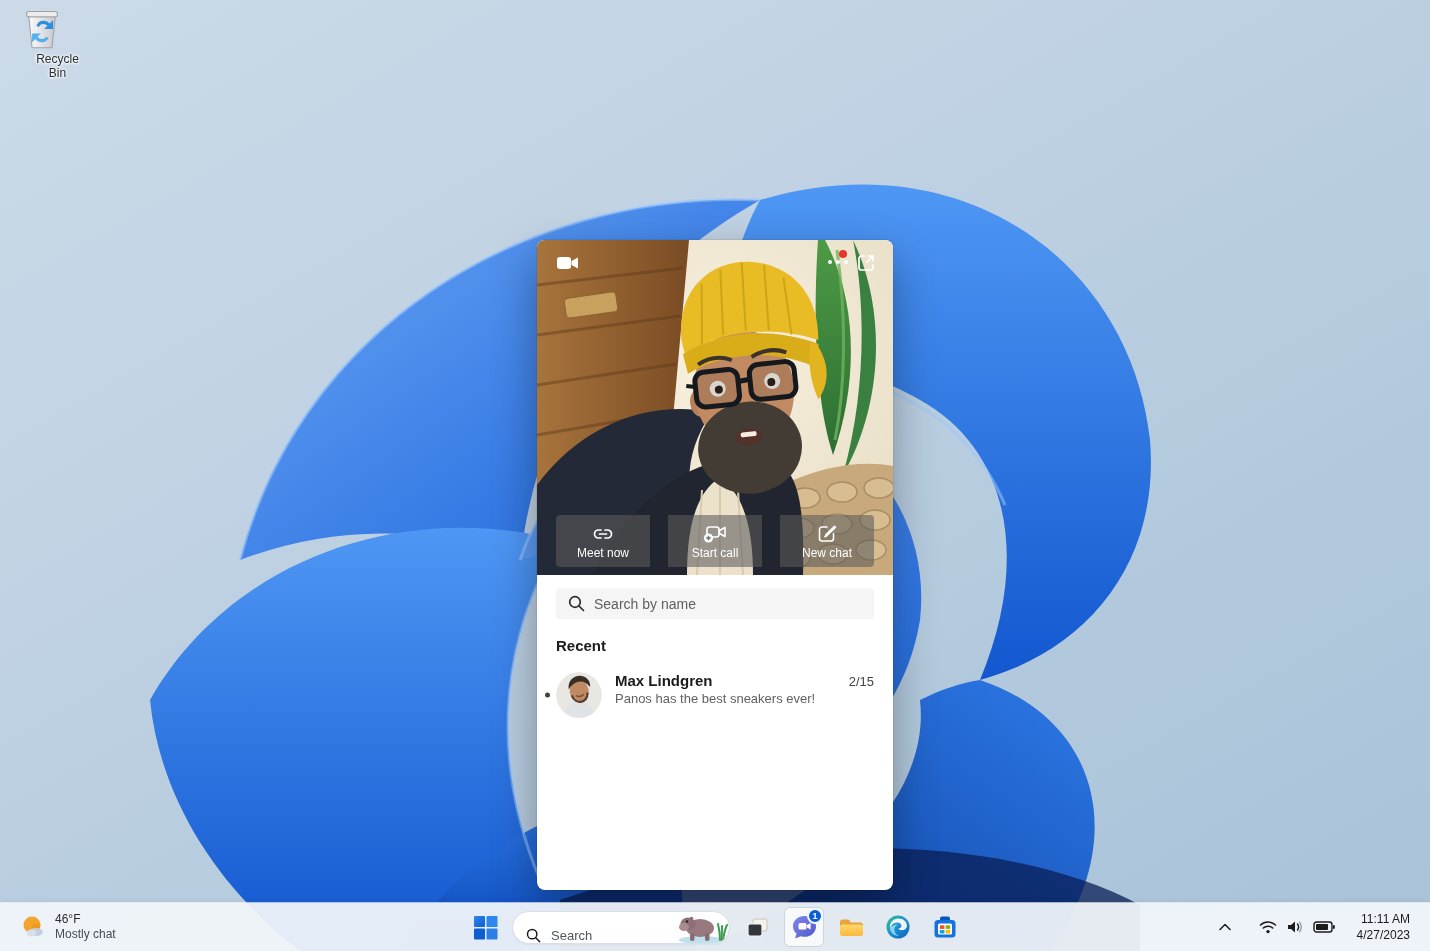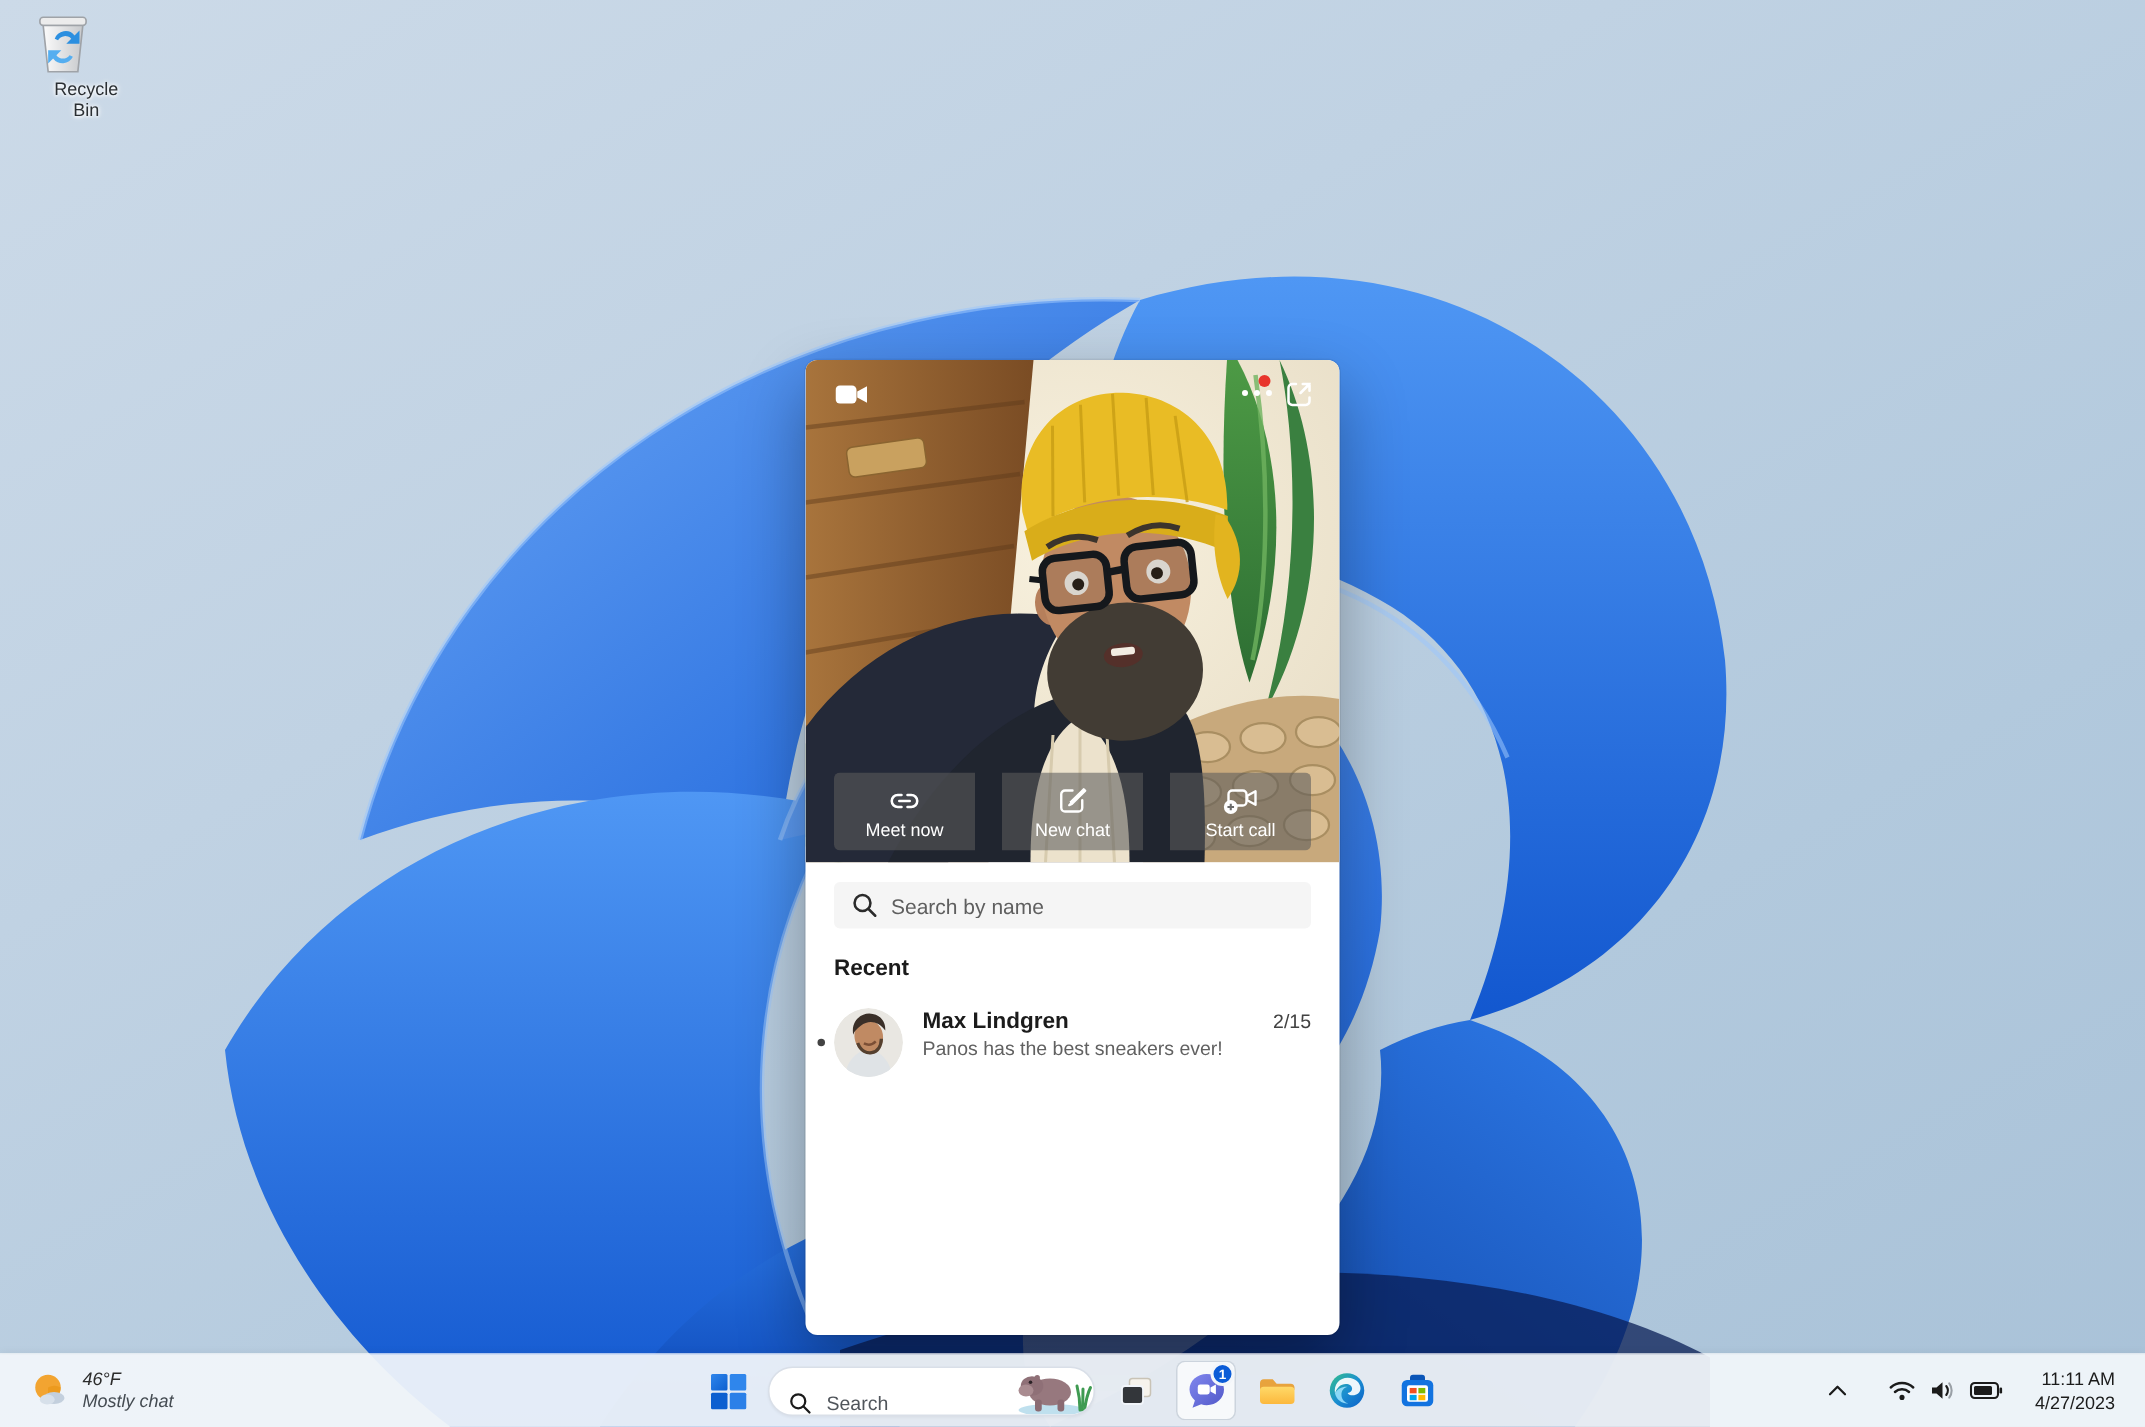--- a/index.html
+++ b/index.html
@@ -47,21 +47,21 @@
   .chat-top { display:flex; align-items:baseline; justify-content:space-between; }
   .chat-name { font-size:15px; font-weight:700; color:#1b1b1b; }
   .chat-date { font-size:13px; color:#424242; }
   .chat-msg { margin-top:2px; font-size:13px; color:#616161; white-space:nowrap; overflow:hidden; text-overflow:ellipsis; }
 
   
   .taskbar { position:absolute; left:0; bottom:0; width:1430px; height:48px;
     background:rgba(241,245,250,.94); box-shadow:0 -1px 0 rgba(255,255,255,.65), 0 -2px 6px rgba(0,0,0,.05); }
   .weather { position:absolute; left:10px; top:4px; height:40px; display:flex; align-items:center; gap:9px;
     padding:0 10px; border-radius:5px; cursor:pointer; }
-  .weather .wtxt { display:flex; flex-direction:column; line-height:15px;font-style:italic; }
+  .weather .wtxt { display:flex; flex-direction:column; line-height:15px; }
   .weather .temp { font-size:12px; color:#2b2b2b; }
   .weather .cond { font-size:12px; color:#444b52; }
 
   .tb-center { position:absolute; left:50%; top:0; transform:translateX(-50%); height:48px; display:flex; align-items:center; gap:7px; }
   .tb-btn { width:40px; height:40px; border-radius:6px; display:grid; place-items:center; cursor:pointer; position:relative; }
   .tb-btn.active { background:rgba(255,255,255,.72); box-shadow:inset 0 0 0 1px rgba(170,182,196,.55); }
   .tb-search { height:33px; width:218px; background:#fff; border:1px solid #d9dfe8; border-radius:17px;
     display:flex; align-items:flex-end; padding-left:13px; cursor:pointer; box-shadow:0 1px 2px rgba(0,0,0,.05); overflow:hidden; }
   .tb-search .stxt { margin-left:10px; font-size:13px; color:#50555b; }
   .tb-search .bing-art { margin-left:auto; height:33px; display:flex; align-items:flex-end; }
@@ -235,34 +235,34 @@
           <svg width="24" height="20" viewBox="0 0 24 20">
             <g fill="none" stroke="#fff" stroke-width="1.7" stroke-linecap="round">
               <path d="M10 6 H7.5 a4 4 0 0 0 0 8 H10"></path>
               <path d="M14 14 h2.5 a4 4 0 0 0 0 -8 H14"></path>
               <path d="M8.5 10 h7"></path>
             </g>
           </svg>
           <span>Meet now</span>
         </div>
         <div class="action-btn">
-          <svg width="22" height="20" viewBox="0 0 22 20">
-            <path d="M11 3 H6 A2.5 2.5 0 0 0 3.5 5.5 V14.5 A2.5 2.5 0 0 0 6 17 H15 A2.5 2.5 0 0 0 17.5 14.5 V9.5" fill="none" stroke="#fff" stroke-width="1.6" stroke-linecap="round"></path>
-            <path d="M9.5 11 L18.5 2.2 M18.5 2.2 l1 1 L10.6 12 l-1.8 .8 Z" fill="none" stroke="#fff" stroke-width="1.5" stroke-linejoin="round"></path>
-          </svg>
-          <span>New chat</span>
-        </div>
-        <div class="action-btn">
           <svg width="26" height="20" viewBox="0 0 26 20">
             <rect x="5" y="3" width="12" height="10" rx="2.5" fill="none" stroke="#fff" stroke-width="1.6"></rect>
             <path d="M17.5 6.5 L23 3.5 V12.5 L17.5 9.5 Z" fill="none" stroke="#fff" stroke-width="1.6" stroke-linejoin="round"></path>
             <circle cx="6.5" cy="14" r="4.6" fill="#fff"></circle>
             <path d="M6.5 11.8 v4.4 M4.3 14 h4.4" stroke="#6b6b6b" stroke-width="1.4"></path>
           </svg>
           <span>Start call</span>
+        </div>
+        <div class="action-btn">
+          <svg width="22" height="20" viewBox="0 0 22 20">
+            <path d="M11 3 H6 A2.5 2.5 0 0 0 3.5 5.5 V14.5 A2.5 2.5 0 0 0 6 17 H15 A2.5 2.5 0 0 0 17.5 14.5 V9.5" fill="none" stroke="#fff" stroke-width="1.6" stroke-linecap="round"></path>
+            <path d="M9.5 11 L18.5 2.2 M18.5 2.2 l1 1 L10.6 12 l-1.8 .8 Z" fill="none" stroke="#fff" stroke-width="1.5" stroke-linejoin="round"></path>
+          </svg>
+          <span>New chat</span>
         </div>
       </div>
     </div>
 
     <div class="search-row">
       <svg class="mag" width="17" height="17" viewBox="0 0 17 17">
         <circle cx="7" cy="7" r="5.3" fill="none" stroke="#2b2b2b" stroke-width="1.7"></circle>
         <path d="M11 11 L15.5 15.5" stroke="#2b2b2b" stroke-width="1.7" stroke-linecap="round"></path>
       </svg>
       <input type="text" placeholder="Search by name" style="">

